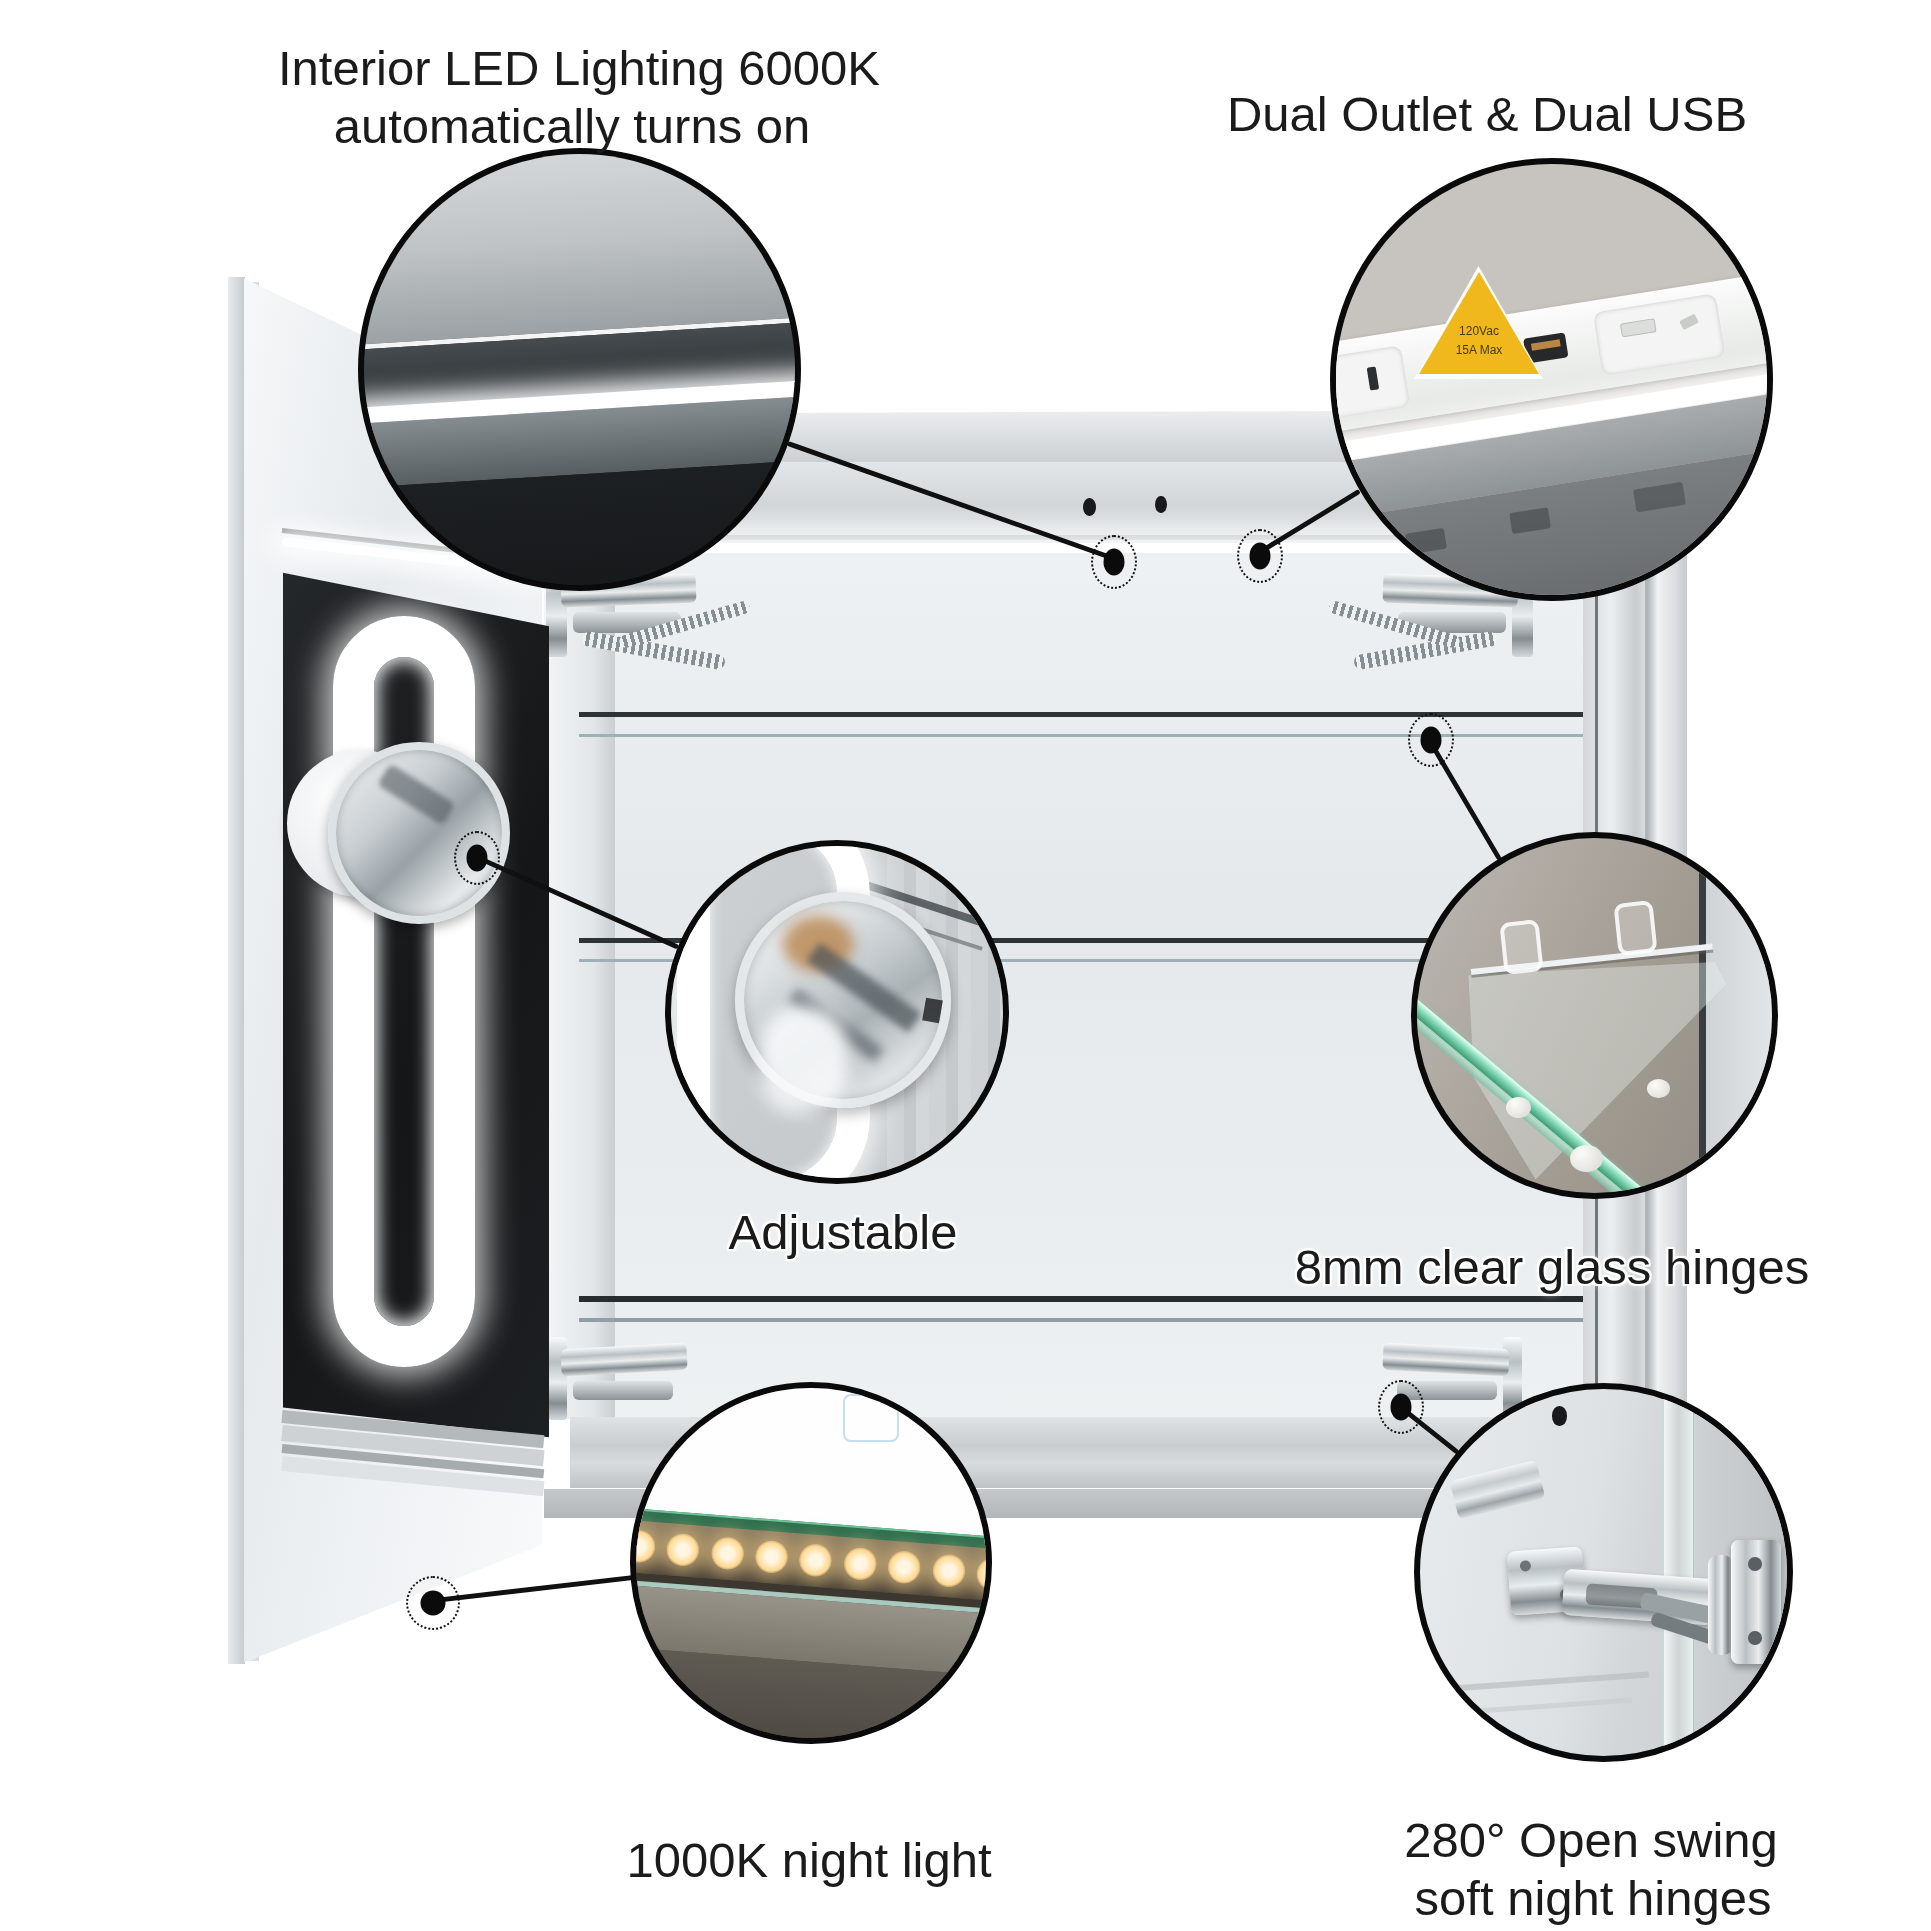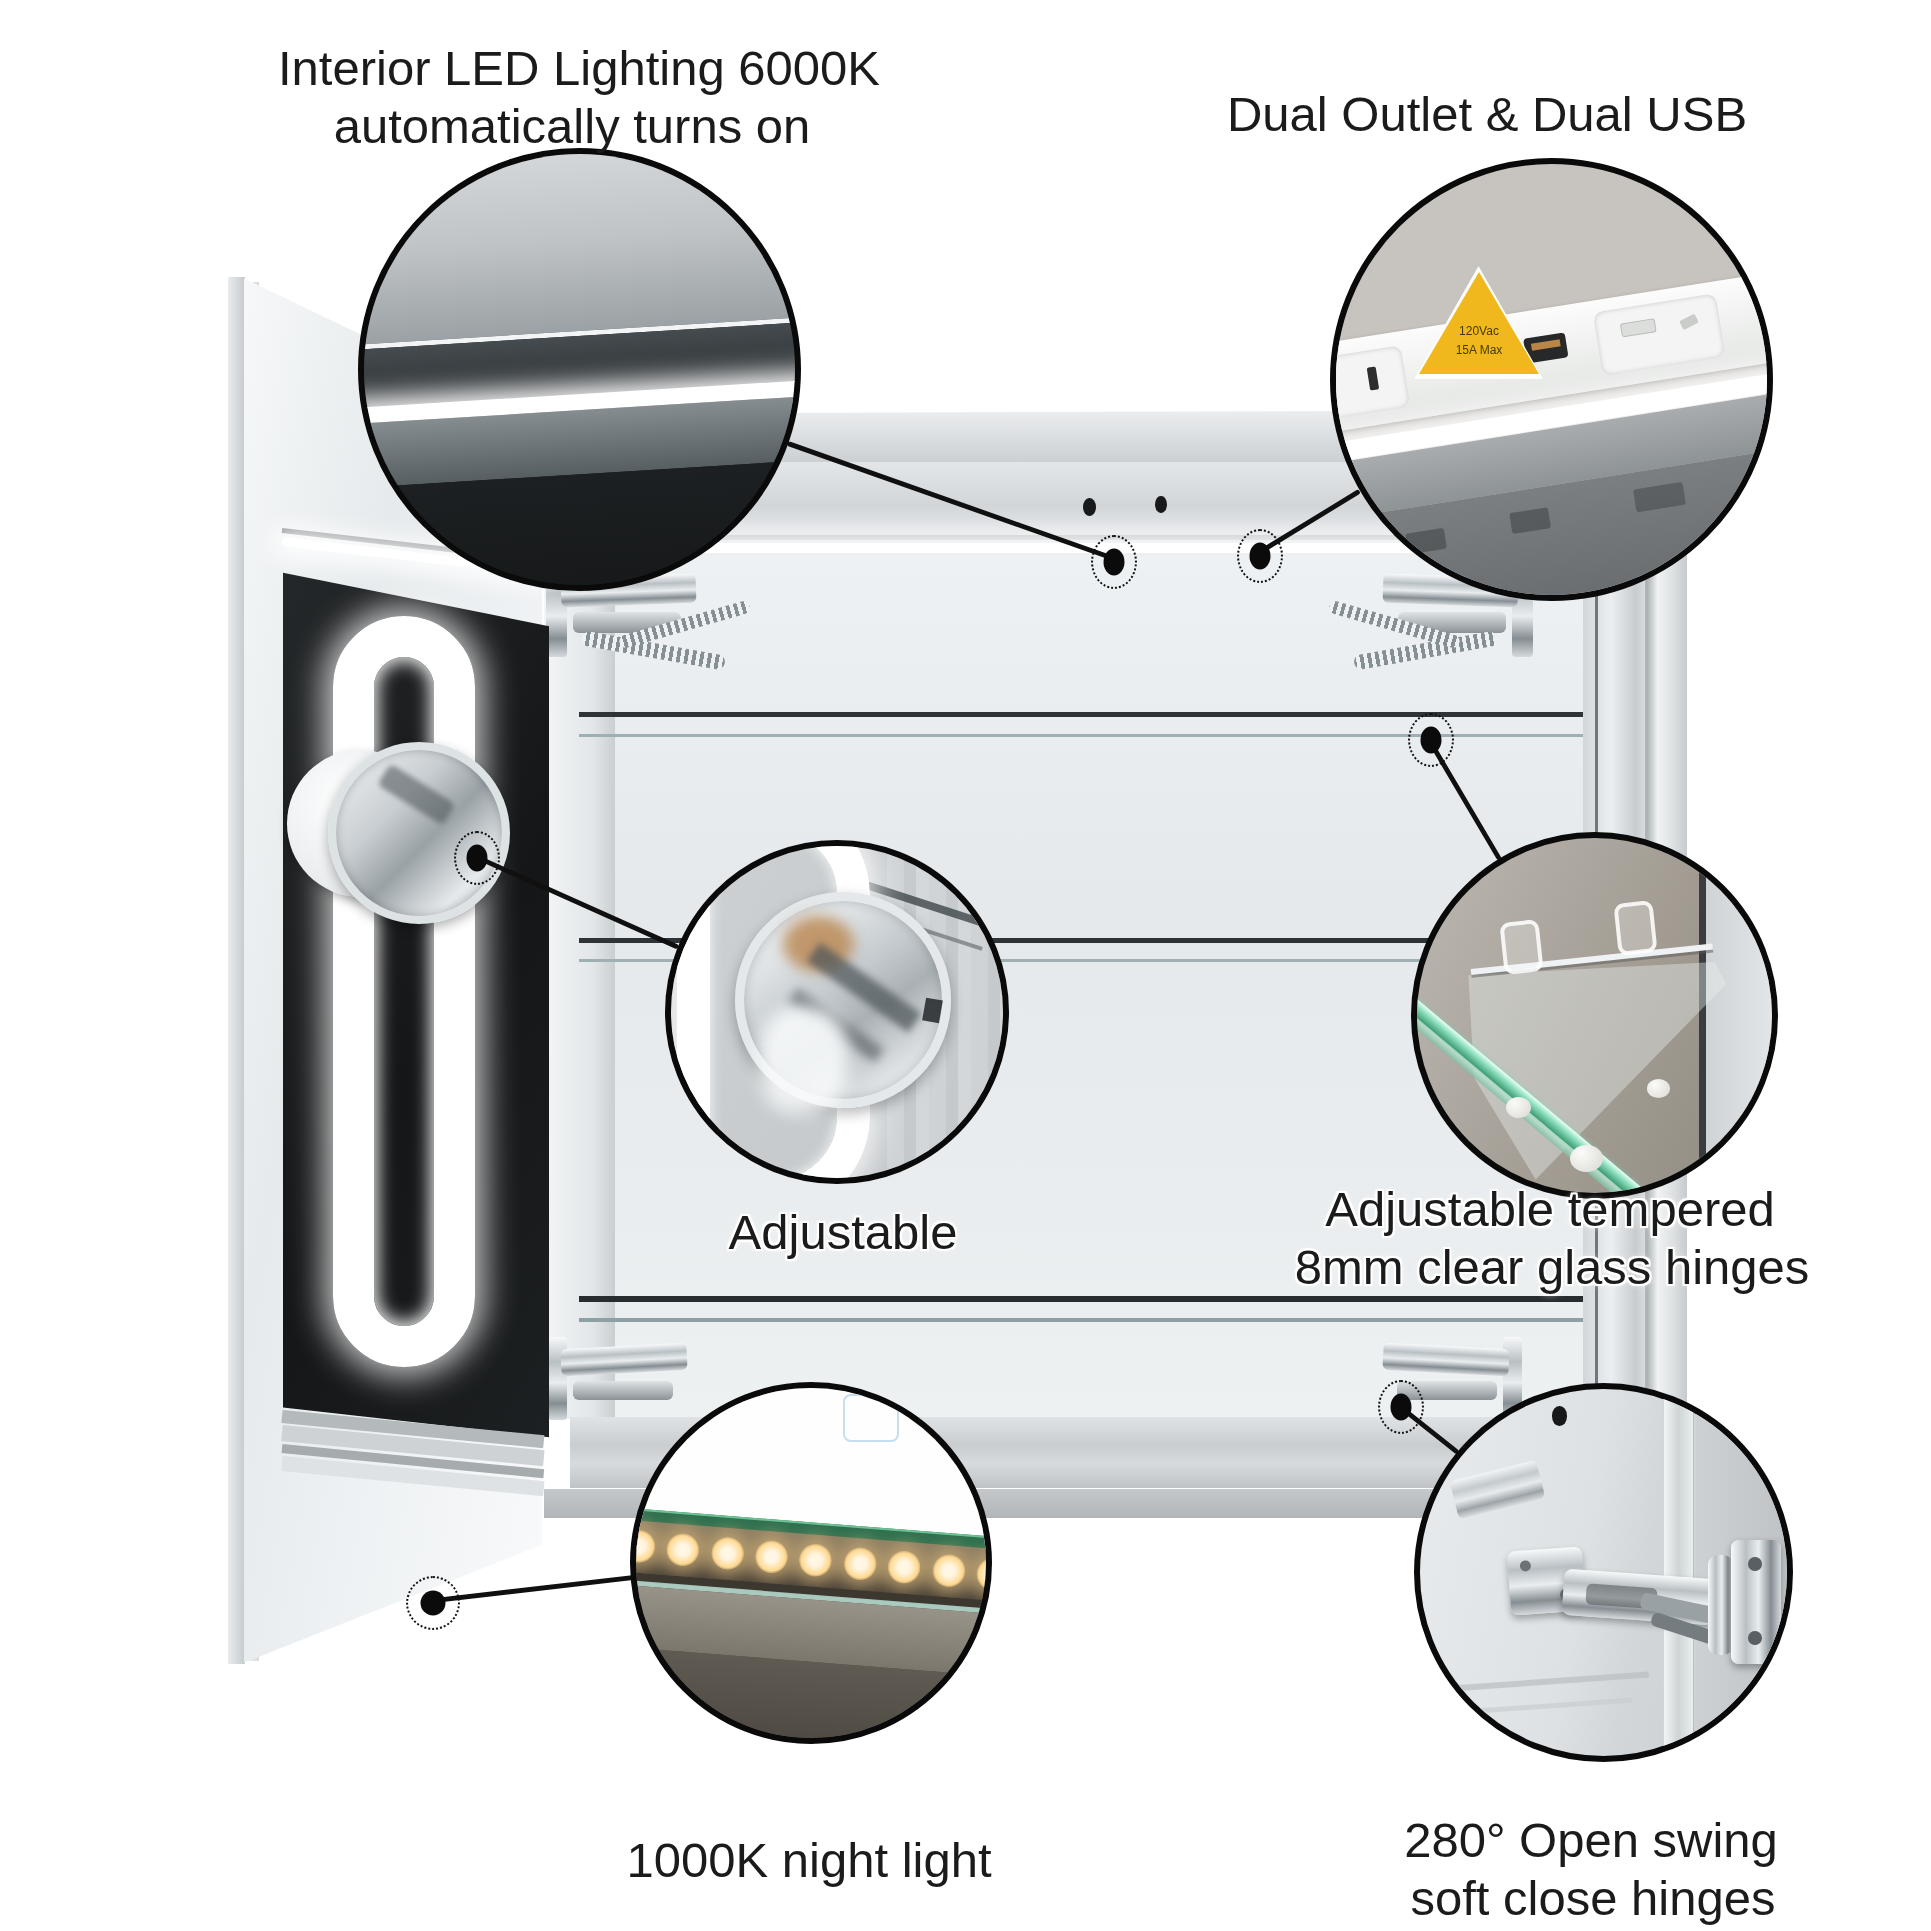--- a/index.html
+++ b/index.html
@@ -309,20 +309,19 @@
       <div class="abs" style="left:17.4px;top:91px;width:13.5px;height:13.5px;border-radius:50%;background:#595f63;"></div>
     </div>
     <div class="abs" style="left:17.4px;top:290px;width:212px;height:5.8px;background:#b9bec1;opacity:.7;transform:rotate(-4deg);"></div>
     <div class="abs" style="left:29px;top:315px;width:183px;height:4.8px;background:#c8cdd0;opacity:.7;transform:rotate(-4deg);"></div>
   </div>
 
   <div class="lbl" style="left:579px;top:39px;">Interior LED Lighting 6000K</div>
   <div class="lbl" style="left:572px;top:97px;">automatically turns on</div>
   <div class="lbl" style="left:1487px;top:85px;">Dual Outlet &amp; Dual USB</div>
   <div class="lbl halo" style="left:843px;top:1203px;">Adjustable</div>
-  <div class="lbl halo" style="left:1550px;top:1180px;">Adjustable tempered</div>
   <div class="lbl halo" style="left:1552px;top:1238px;">8mm clear glass hinges</div>
   <div class="lbl" style="left:809px;top:1831px;">1000K night light</div>
   <div class="lbl" style="left:1591px;top:1811px;">280° Open swing</div>
-  <div class="lbl" style="left:1593px;top:1869px;">soft close hinges</div>
+  <div class="lbl" style="left:1593px;top:1869px;">soft night hinges</div>
 
 </div>
 
 
 </body></html>

